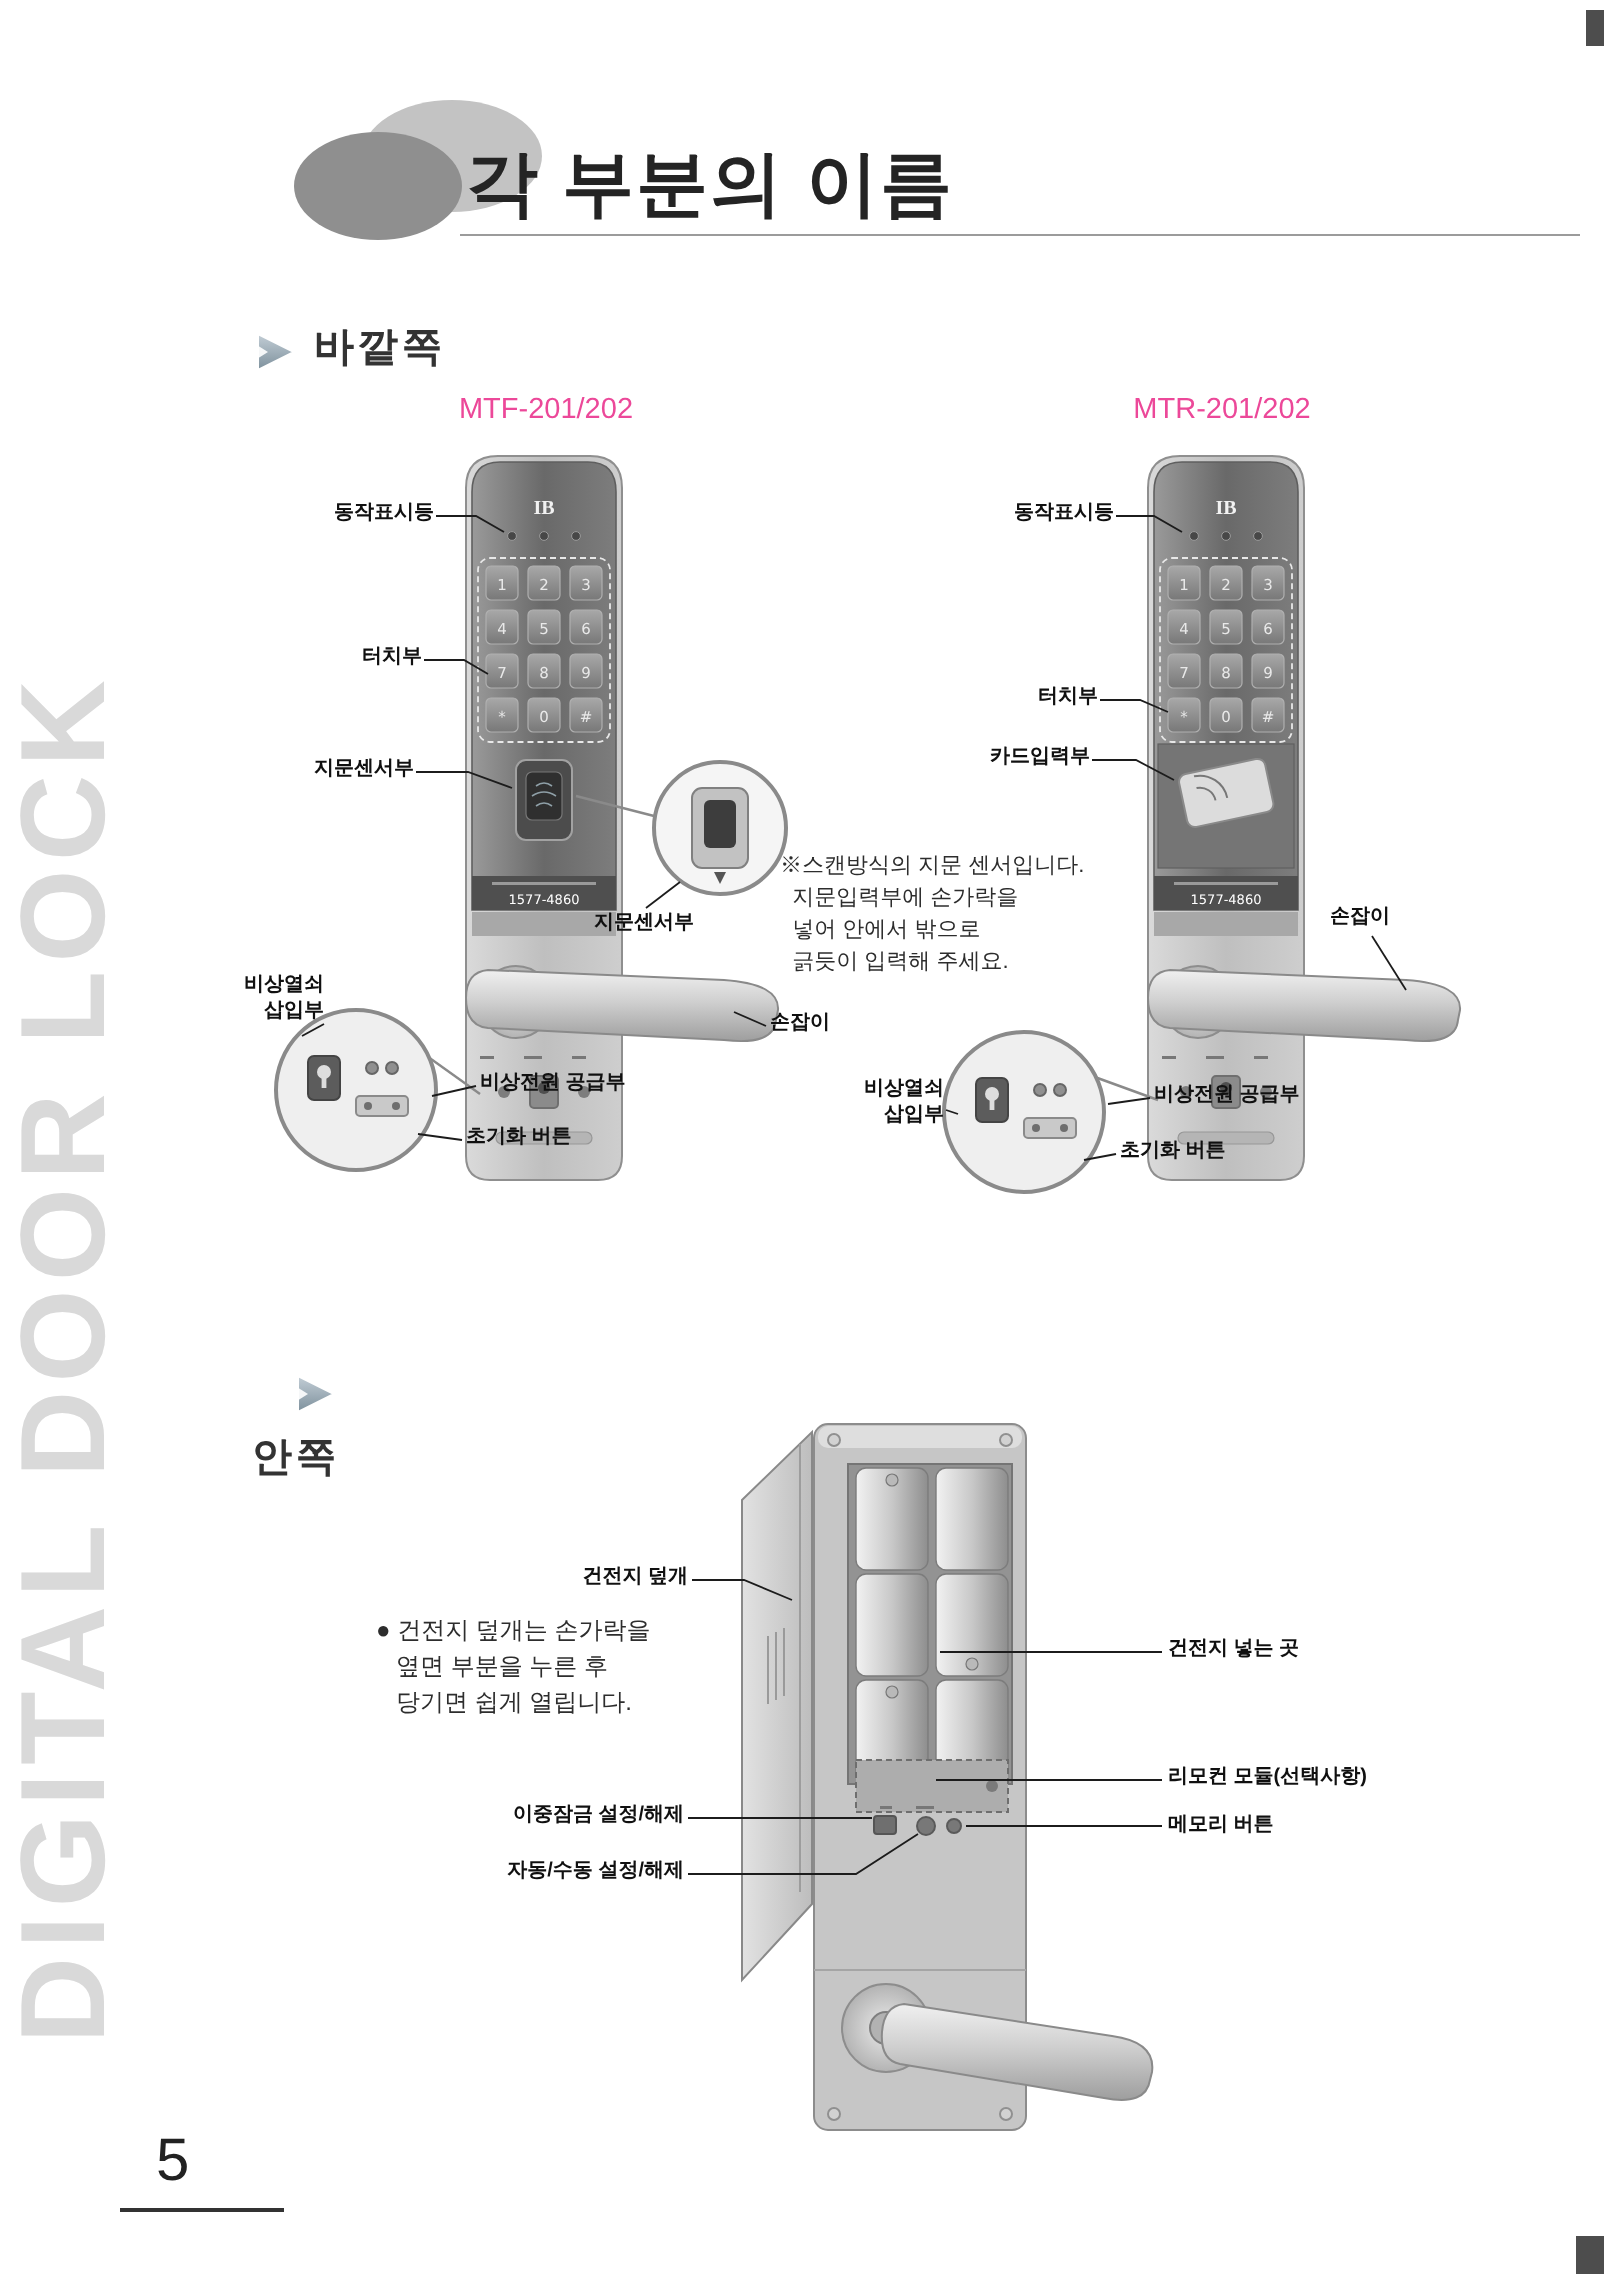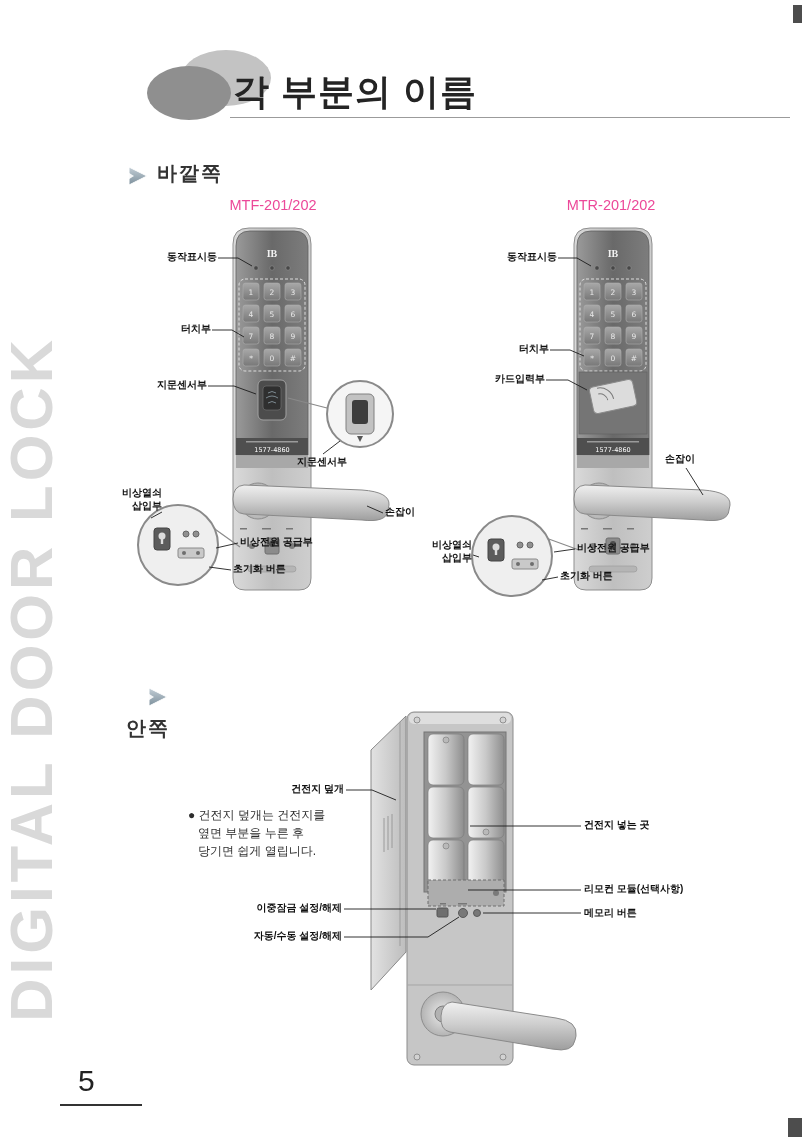--- a/index.html
+++ b/index.html
@@ -336,40 +336,44 @@
 
   <div class="lbl ra" style="right:585px; top:250px;">동작표시등</div>
   <div class="lbl ra" style="right:591px; top:322px;">터치부</div>
   <div class="lbl ra" style="right:595px; top:378px;">지문센서부</div>
   <div class="lbl" style="left:297px; top:455px;">지문센서부</div>
   <div class="lbl ra" style="right:640px; top:486px;">비상열쇠
 삽입부</div>
   <div class="lbl" style="left:240px; top:535px;">비상전원 공급부</div>
   <div class="lbl" style="left:233px; top:562px;">초기화 버튼</div>
   <div class="lbl" style="left:385px; top:505px;">손잡이</div>
+  <div class="note" style="left:390px; top:426px; width:185px;">※스캔방식의 지문 센서입니다.
+  지문입력부에 손가락을
+  넣어 안에서 밖으로
+  긁듯이 입력해 주세요.</div>
 
   <div class="lbl ra" style="right:245px; top:250px;">동작표시등</div>
   <div class="lbl ra" style="right:253px; top:342px;">터치부</div>
   <div class="lbl ra" style="right:257px; top:372px;">카드입력부</div>
   <div class="lbl" style="left:665px; top:452px;">손잡이</div>
   <div class="lbl ra" style="right:330px; top:538px;">비상열쇠
 삽입부</div>
   <div class="lbl" style="left:577px; top:541px;">비상전원 공급부</div>
   <div class="lbl" style="left:560px; top:569px;">초기화 버튼</div>
 
   <div class="sec" style="left:126px; top:686px;flex-direction:column;">
     <svg width="24" height="22">
       <polygon points="3,2 21,11 3,20" fill="url(#gIcon)" stroke="#fff" stroke-width="1"></polygon>
       <polygon points="0,6 8,11 0,16" fill="#fff" opacity="0.9"></polygon>
     </svg>
     <span class="sec-label">안쪽</span>
   </div>
 
   <div class="lbl ra" style="right:458px; top:782px;margin-left:16px;">건전지 덮개</div>
-  <div class="note inside-note" style="left:188px; top:806px; width:170px;">● 건전지 덮개는 건전지를
+  <div class="note inside-note" style="left:188px; top:806px; width:170px;">● 건전지 덮개는 손가락을
    옆면 부분을 누른 후
    당기면 쉽게 열립니다.</div>
   <div class="lbl" style="left:584px; top:818px;">건전지 넣는 곳</div>
   <div class="lbl" style="left:584px; top:882px;">리모컨 모듈(선택사항)</div>
   <div class="lbl ra" style="right:460px; top:901px;">이중잠금 설정/해제</div>
   <div class="lbl" style="left:584px; top:906px;text-align:right;">메모리 버튼</div>
   <div class="lbl ra" style="right:460px; top:929px;">자동/수동 설정/해제</div>
 
   <div class="page-num">5</div>
   <div class="page-num-rule"></div>

